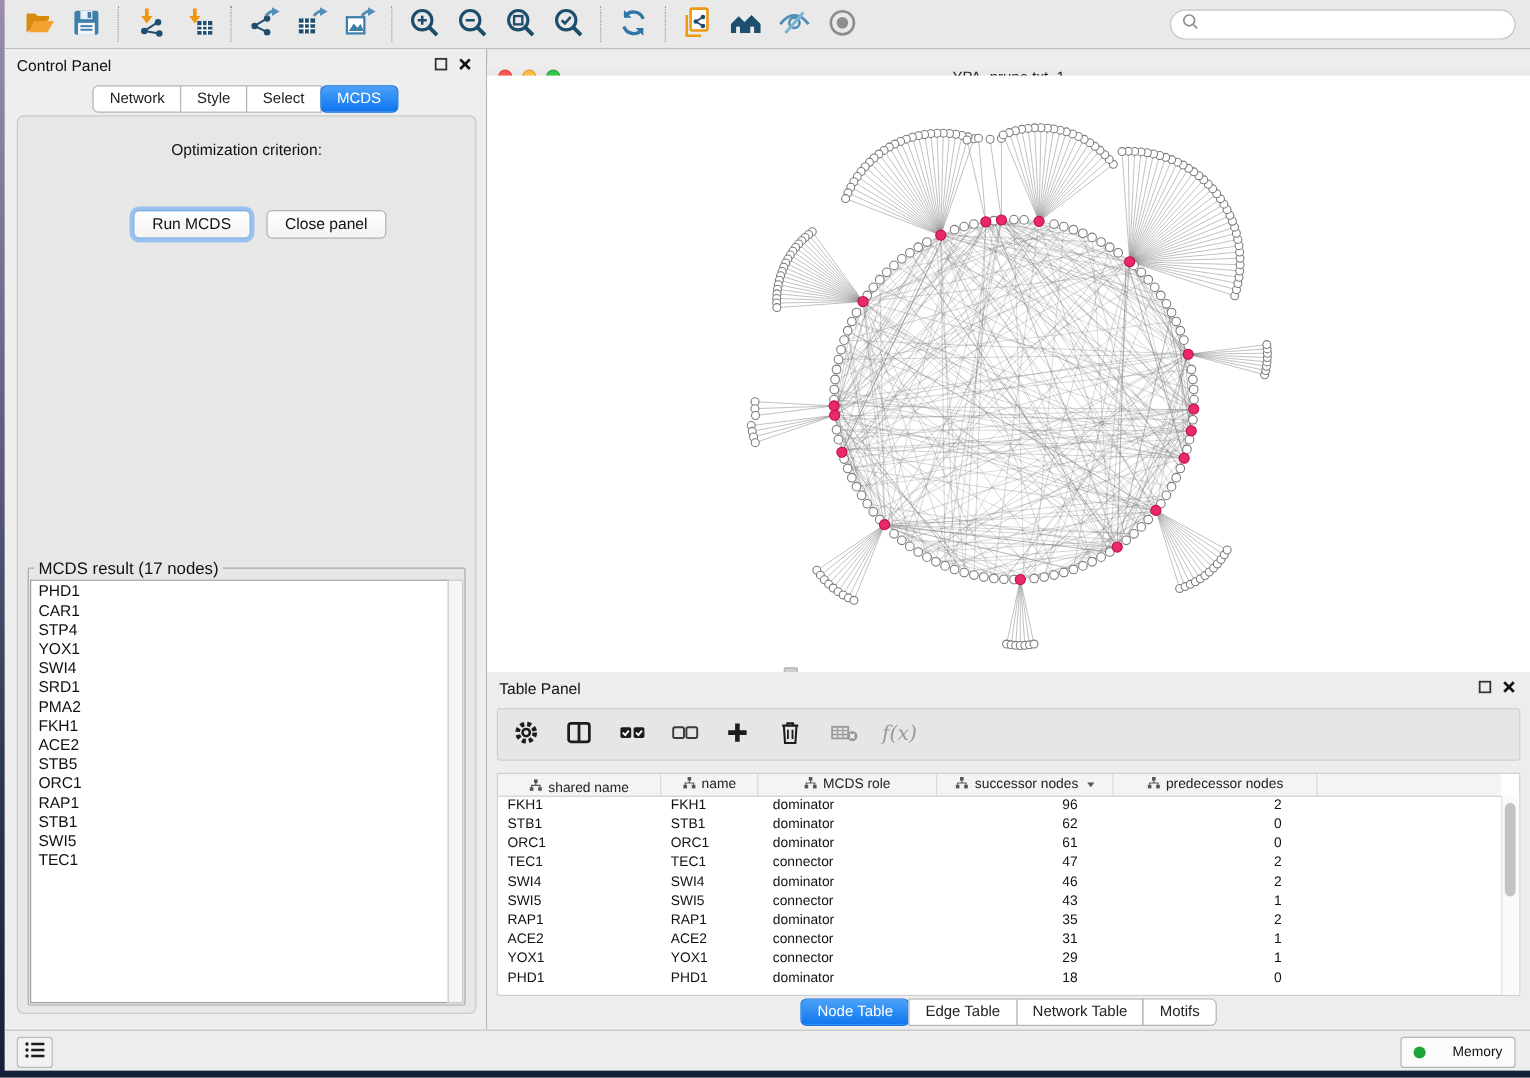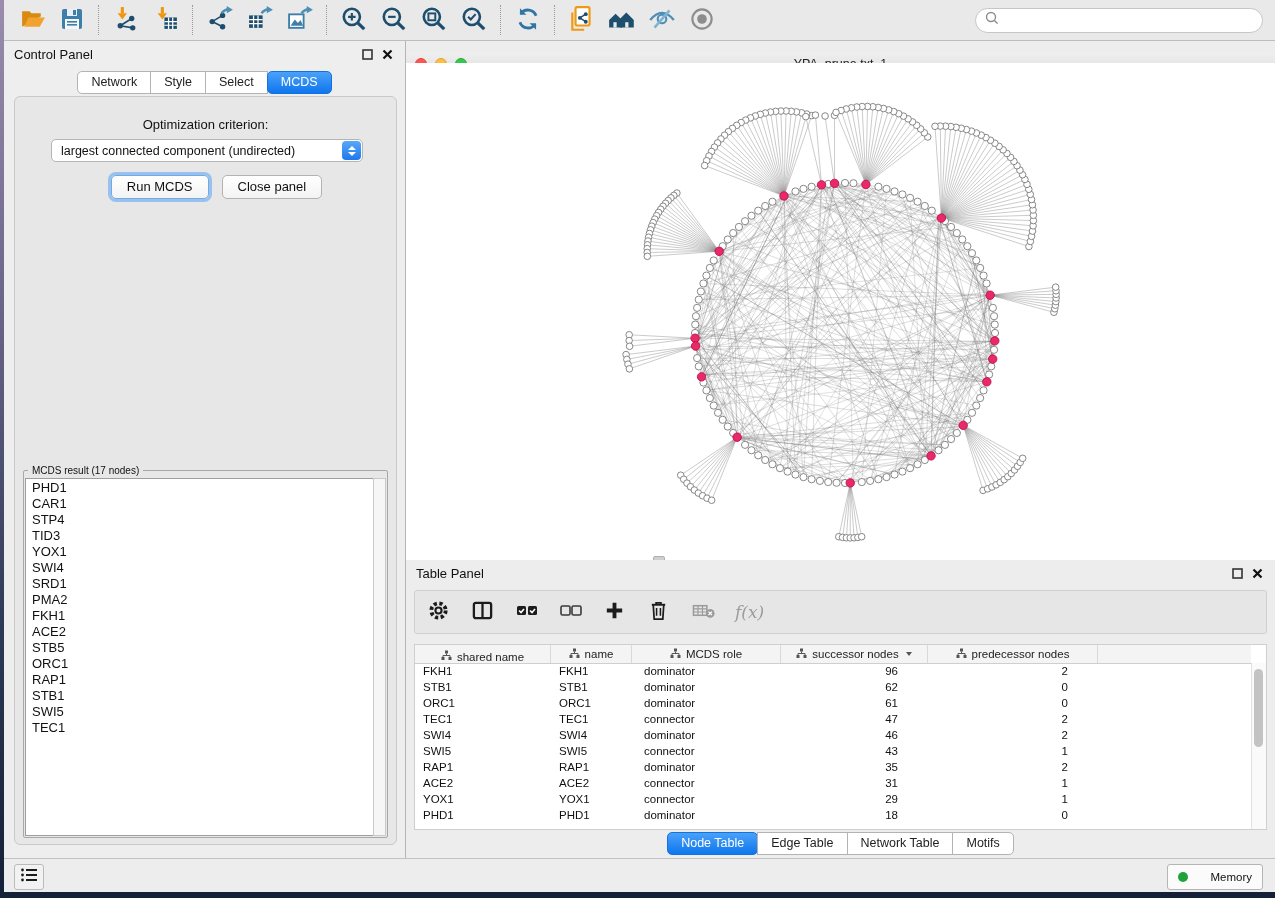--- a/index.html
+++ b/index.html
@@ -38,21 +38,21 @@
     display:flex;flex-direction:column;align-items:center;justify-content:center;gap:2px;}
   .stepper i{display:block;width:0;height:0;border-left:4px solid transparent;border-right:4px solid transparent;}
   .stepper .up{border-bottom:4px solid #fff;}
   .stepper .dn{border-top:4px solid #fff;}
   .btn-row{position:absolute;left:0;top:78px;width:100%;display:flex;justify-content:center;gap:13px;}
   .mac-btn{background:linear-gradient(#ffffff,#f3f3f3);border:1px solid #b3b3b3;border-radius:5px;
     font-size:13px;color:#111;padding:3px 15px 4px;font-family:"Liberation Sans",sans-serif;}
   .mac-btn.focused{box-shadow:0 0 0 3px rgba(100,168,245,.6);border-color:#74aae2;margin-left:22px;}
   .mcds-fieldset{position:absolute;left:8px;right:8px;top:368px;bottom:6px;border:1px solid #a8a8a8;
     border-radius:2px;margin:0;padding:0;}
-  .mcds-fieldset legend{font-size:10px;color:#111;margin-left:4px;padding:0 4px;}
+  .mcds-fieldset legend{font-size:14px;color:#111;margin-left:4px;padding:0 4px;}
   .mcds-list{position:absolute;left:1px;right:12px;top:2px;bottom:1px;background:#fff;border:1px solid #9e9e9e;
     border-right:none;overflow:hidden;padding-top:1px;}
   .mcds-item{font-size:13px;color:#111;line-height:16px;padding-left:6px;}
   .mcds-scroll{position:absolute;right:1px;top:2px;bottom:1px;width:11px;background:#f6f6f6;border:1px solid #c9c9c9;}
 
   
   .right-area{position:absolute;left:402px;top:41px;width:869px;height:817px;}
   .net-window{position:absolute;left:0;top:0;width:100%;height:519px;}
   .net-titlebar{position:absolute;left:0;top:12px;width:100%;height:22px;background:linear-gradient(#efefef,#dddddd);
     border-bottom:1px solid #b6b6b6;box-sizing:border-box;}
@@ -260,38 +260,30 @@
       </span>
     </div>
     <div class="cp-tabs seg" id="cp-tabs">
         <span class="tab">Network</span>
         <span class="tab">Style</span>
         <span class="tab">Select</span>
         <span class="tab sel">MCDS</span>
       </div>
     <div class="cp-content">
       <div class="opt-label">Optimization criterion:</div>
-      <div class="select">
-        <span class="select-text">largest connected component (undirected)</span>
-        <span class="stepper">
-            <i class="up"></i>
-            <i class="dn"></i>
-          </span>
-      </div>
       <div class="btn-row">
         <button class="mac-btn focused">Run MCDS</button>
         <button class="mac-btn">Close panel</button>
       </div>
       <fieldset class="mcds-fieldset">
         <legend>MCDS result (17 nodes)</legend>
         <div class="mcds-list" id="mcds-list">
             <div class="mcds-item">PHD1</div>
             <div class="mcds-item">CAR1</div>
             <div class="mcds-item">STP4</div>
-            <div class="mcds-item">TID3</div>
             <div class="mcds-item">YOX1</div>
             <div class="mcds-item">SWI4</div>
             <div class="mcds-item">SRD1</div>
             <div class="mcds-item">PMA2</div>
             <div class="mcds-item">FKH1</div>
             <div class="mcds-item">ACE2</div>
             <div class="mcds-item">STB5</div>
             <div class="mcds-item">ORC1</div>
             <div class="mcds-item">RAP1</div>
             <div class="mcds-item">STB1</div>

